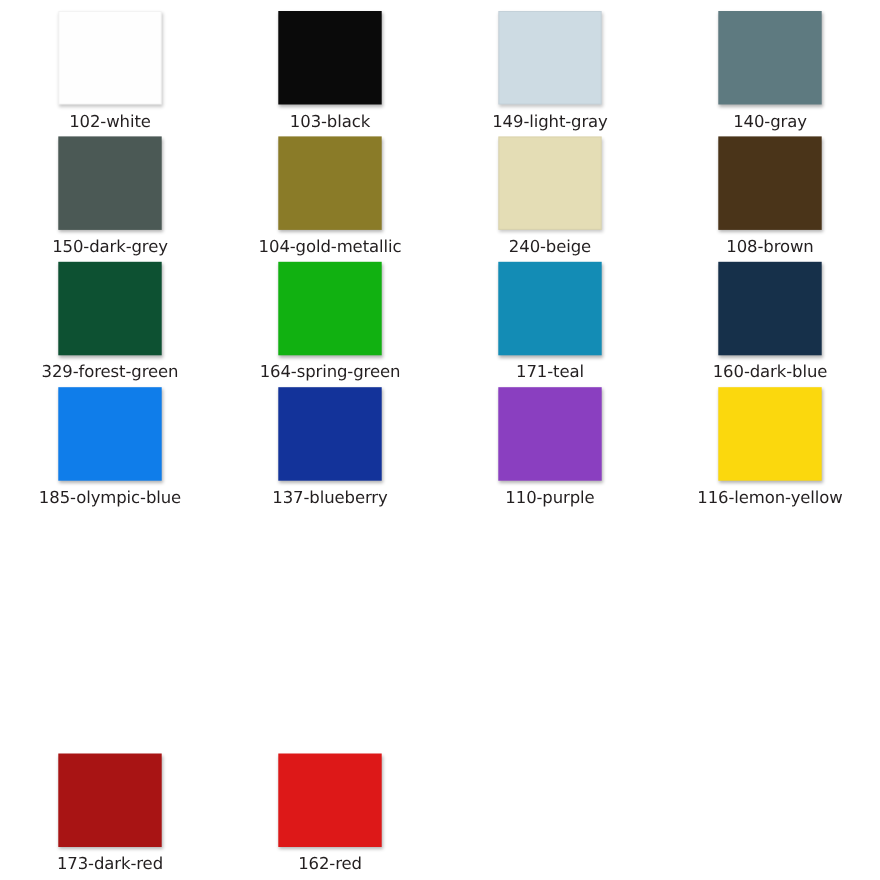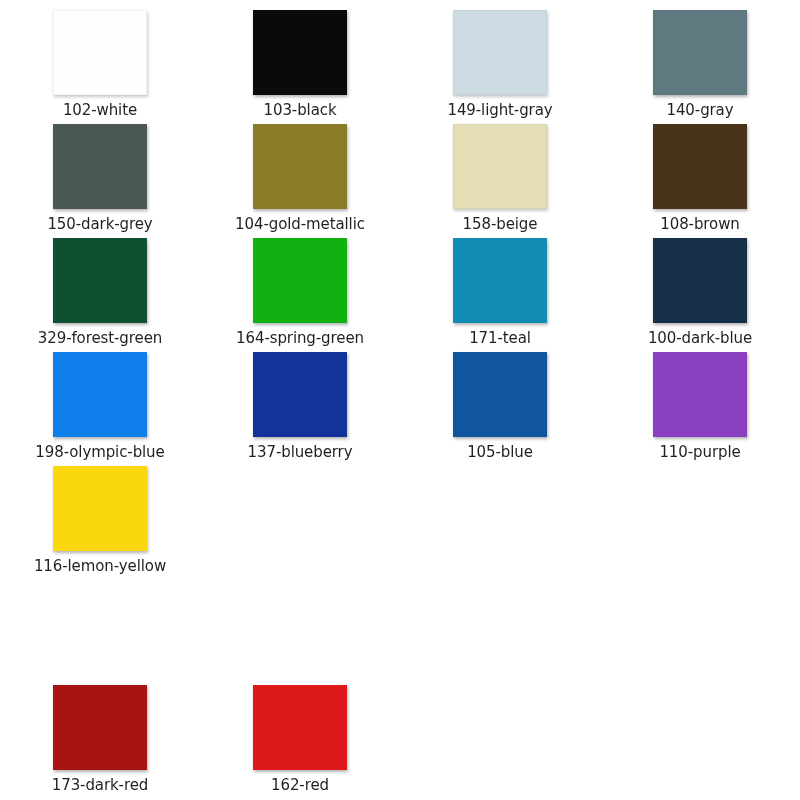--- a/index.html
+++ b/index.html
@@ -107,53 +107,49 @@
       <div class="swatch-cell">
         <div class="swatch-chip" style="background-color: rgb(75, 89, 85);"></div>
         <div class="swatch-label">150-dark-grey</div>
       </div>
       <div class="swatch-cell">
         <div class="swatch-chip" style="background-color: rgb(138, 123, 40);"></div>
         <div class="swatch-label">104-gold-metallic</div>
       </div>
       <div class="swatch-cell">
         <div class="swatch-chip pale" style="background-color: rgb(228, 221, 181);"></div>
-        <div class="swatch-label">158-beige</div>
+        <div class="swatch-label">240-beige</div>
       </div>
       <div class="swatch-cell">
         <div class="swatch-chip" style="background-color: rgb(74, 52, 25);"></div>
         <div class="swatch-label">108-brown</div>
       </div>
       <div class="swatch-cell">
         <div class="swatch-chip" style="background-color: rgb(13, 81, 50);"></div>
         <div class="swatch-label">329-forest-green</div>
       </div>
       <div class="swatch-cell">
         <div class="swatch-chip" style="background-color: rgb(17, 177, 17);"></div>
         <div class="swatch-label">164-spring-green</div>
       </div>
       <div class="swatch-cell">
         <div class="swatch-chip" style="background-color: rgb(19, 140, 181);"></div>
         <div class="swatch-label">171-teal</div>
       </div>
       <div class="swatch-cell">
         <div class="swatch-chip" style="background-color: rgb(22, 48, 74);"></div>
-        <div class="swatch-label">100-dark-blue</div>
+        <div class="swatch-label">160-dark-blue</div>
       </div>
       <div class="swatch-cell">
         <div class="swatch-chip" style="background-color: rgb(15, 125, 234);"></div>
-        <div class="swatch-label">198-olympic-blue</div>
+        <div class="swatch-label">185-olympic-blue</div>
       </div>
       <div class="swatch-cell">
         <div class="swatch-chip" style="background-color: rgb(19, 51, 154);"></div>
         <div class="swatch-label">137-blueberry</div>
-      </div>
-      <div class="swatch-cell">
-        <div class="swatch-chip" style="background-color: rgb(16, 85, 158);"></div>
-        <div class="swatch-label">105-blue</div>
       </div>
       <div class="swatch-cell">
         <div class="swatch-chip" style="background-color: rgb(138, 63, 192);"></div>
         <div class="swatch-label">110-purple</div>
       </div>
       <div class="swatch-cell">
         <div class="swatch-chip" style="background-color: rgb(251, 216, 13);"></div>
         <div class="swatch-label">116-lemon-yellow</div>
       </div>
     </div>

